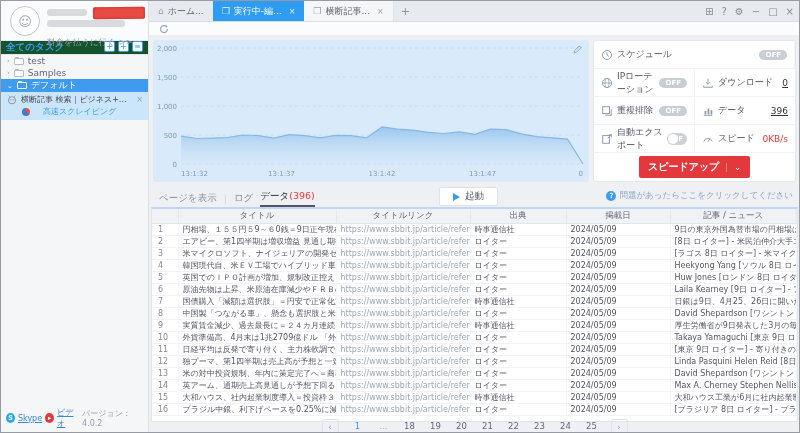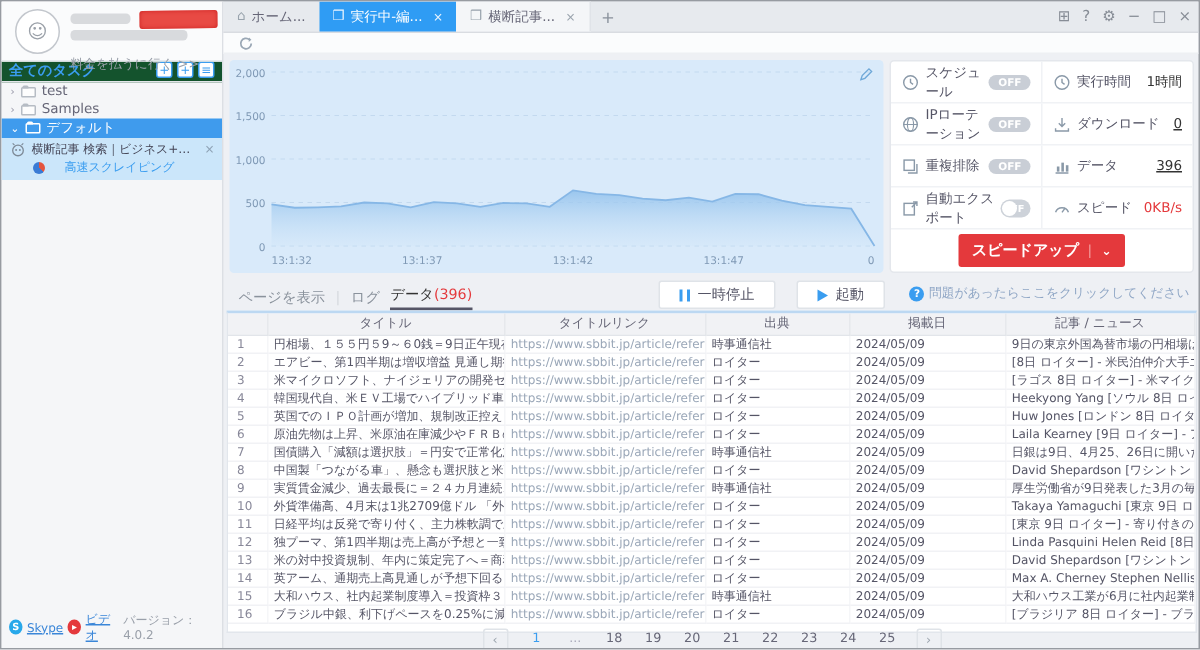--- a/index.html
+++ b/index.html
@@ -229,28 +229,20 @@
   <div class="status-panel">
     <div class="sp-row">
       <div class="sp-cell l">
         <svg class="sp-ic" viewBox="0 0 14 14">
             <circle cx="7" cy="7" r="5.3" fill="none" stroke="#8a99a8" stroke-width="1.1"></circle>
             <path d="M7 4v3l2 1.5" fill="none" stroke="#8a99a8" stroke-width="1.1"></path>
           </svg>
         <span>スケジュール</span>
         <span class="pill">OFF</span>
       </div>
-      <div class="sp-cell">
-        <svg class="sp-ic" viewBox="0 0 14 14">
-            <circle cx="7" cy="7" r="5.3" fill="none" stroke="#8a99a8" stroke-width="1.1"></circle>
-            <path d="M7 4v3l2 1.5" fill="none" stroke="#8a99a8" stroke-width="1.1"></path>
-          </svg>
-        <span>実行時間</span>
-        <span class="sp-val">1時間</span>
-      </div>
     </div>
     <div class="sp-row">
       <div class="sp-cell l">
         <svg class="sp-ic" viewBox="0 0 14 14">
             <circle cx="7" cy="7" r="5.3" fill="none" stroke="#8a99a8" stroke-width="1.1"></circle>
             <ellipse cx="7" cy="7" rx="2.4" ry="5.3" fill="none" stroke="#8a99a8" stroke-width=".9"></ellipse>
             <line x1="1.7" y1="7" x2="12.3" y2="7" stroke="#8a99a8" stroke-width=".9"></line>
           </svg>
         <span>IPローテーション</span>
         <span class="pill">OFF</span>
@@ -314,24 +306,20 @@
     <span class="qic">?</span>
     <span>問題があったらここをクリックしてください</span>
   </div>
   <div class="viewtabs">
     <span class="vt">ページを表示</span>
     <span class="vt-sep">|</span>
     <span class="vt">ログ</span>
     <span class="vt active"><span>データ</span><span class="count">(396)</span></span>
   </div>
   <div class="actbtns">
-    <div class="abtn">
-      <span class="pause-ic"></span>
-      <span>一時停止</span>
-    </div>
     <div class="abtn">
       <span class="play-ic"></span>
       <span>起動</span>
     </div>
   </div>
 
   <div class="table-card">
     <table>
       <colgroup>
         <col style="width:26px">

